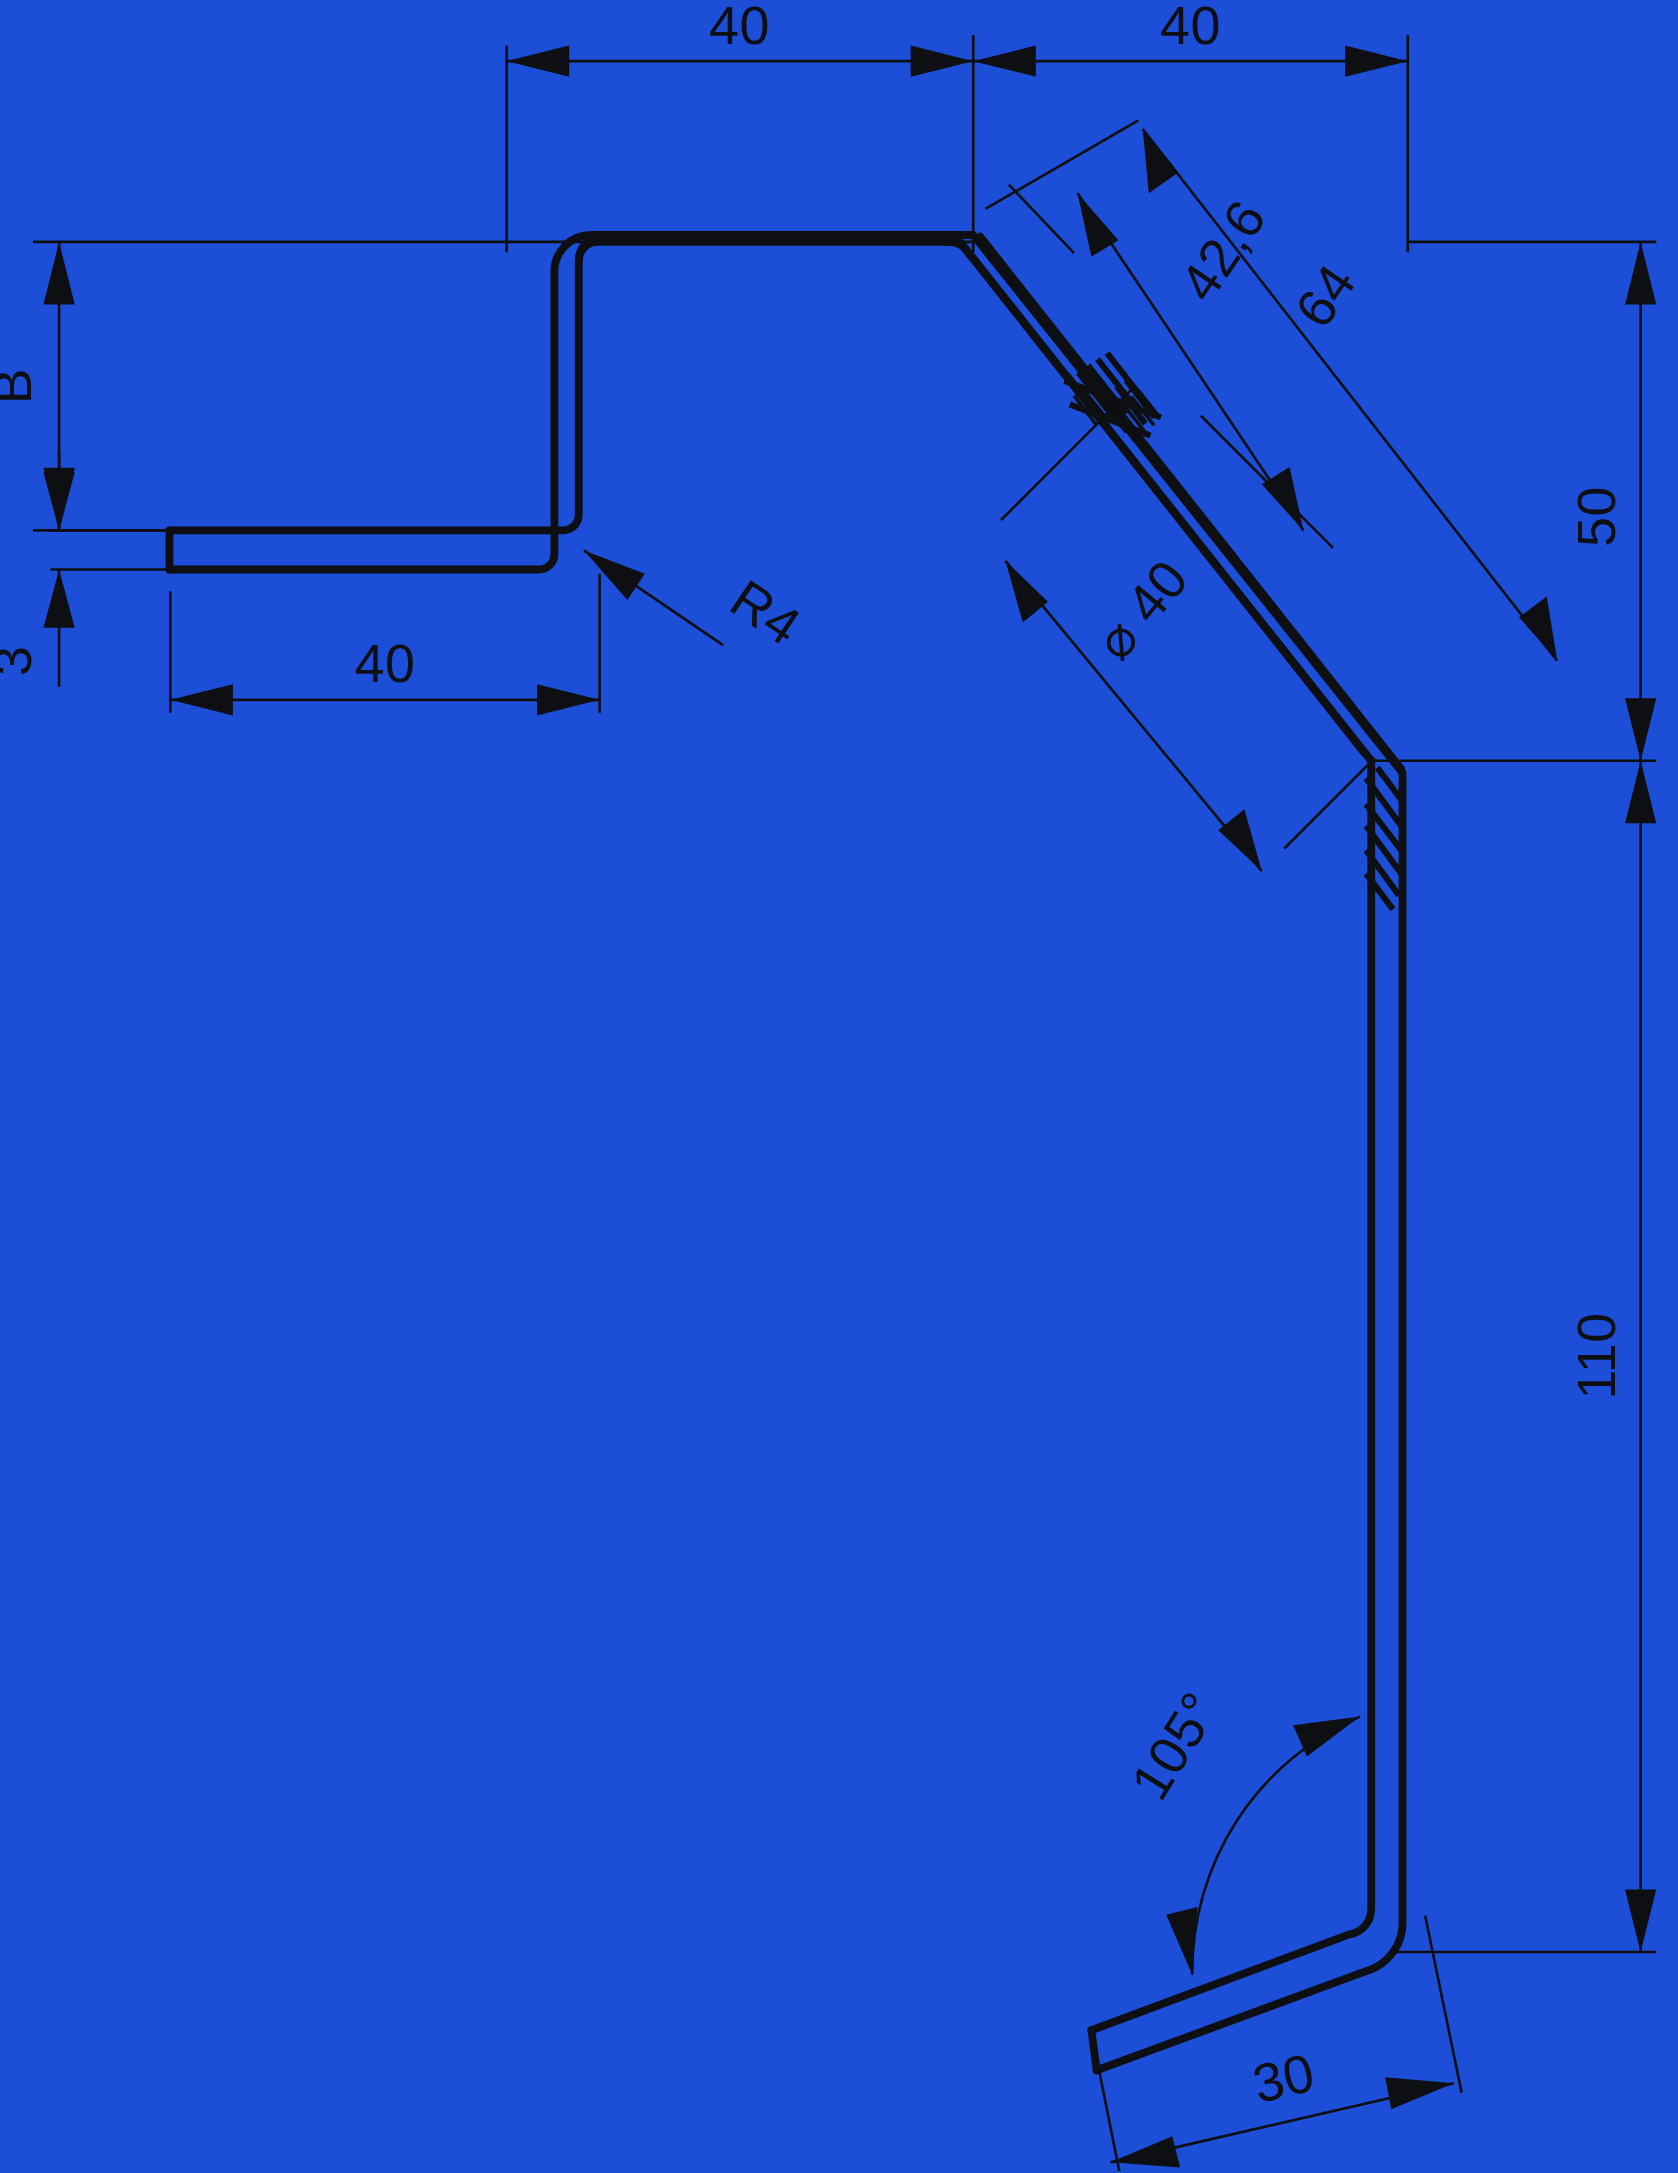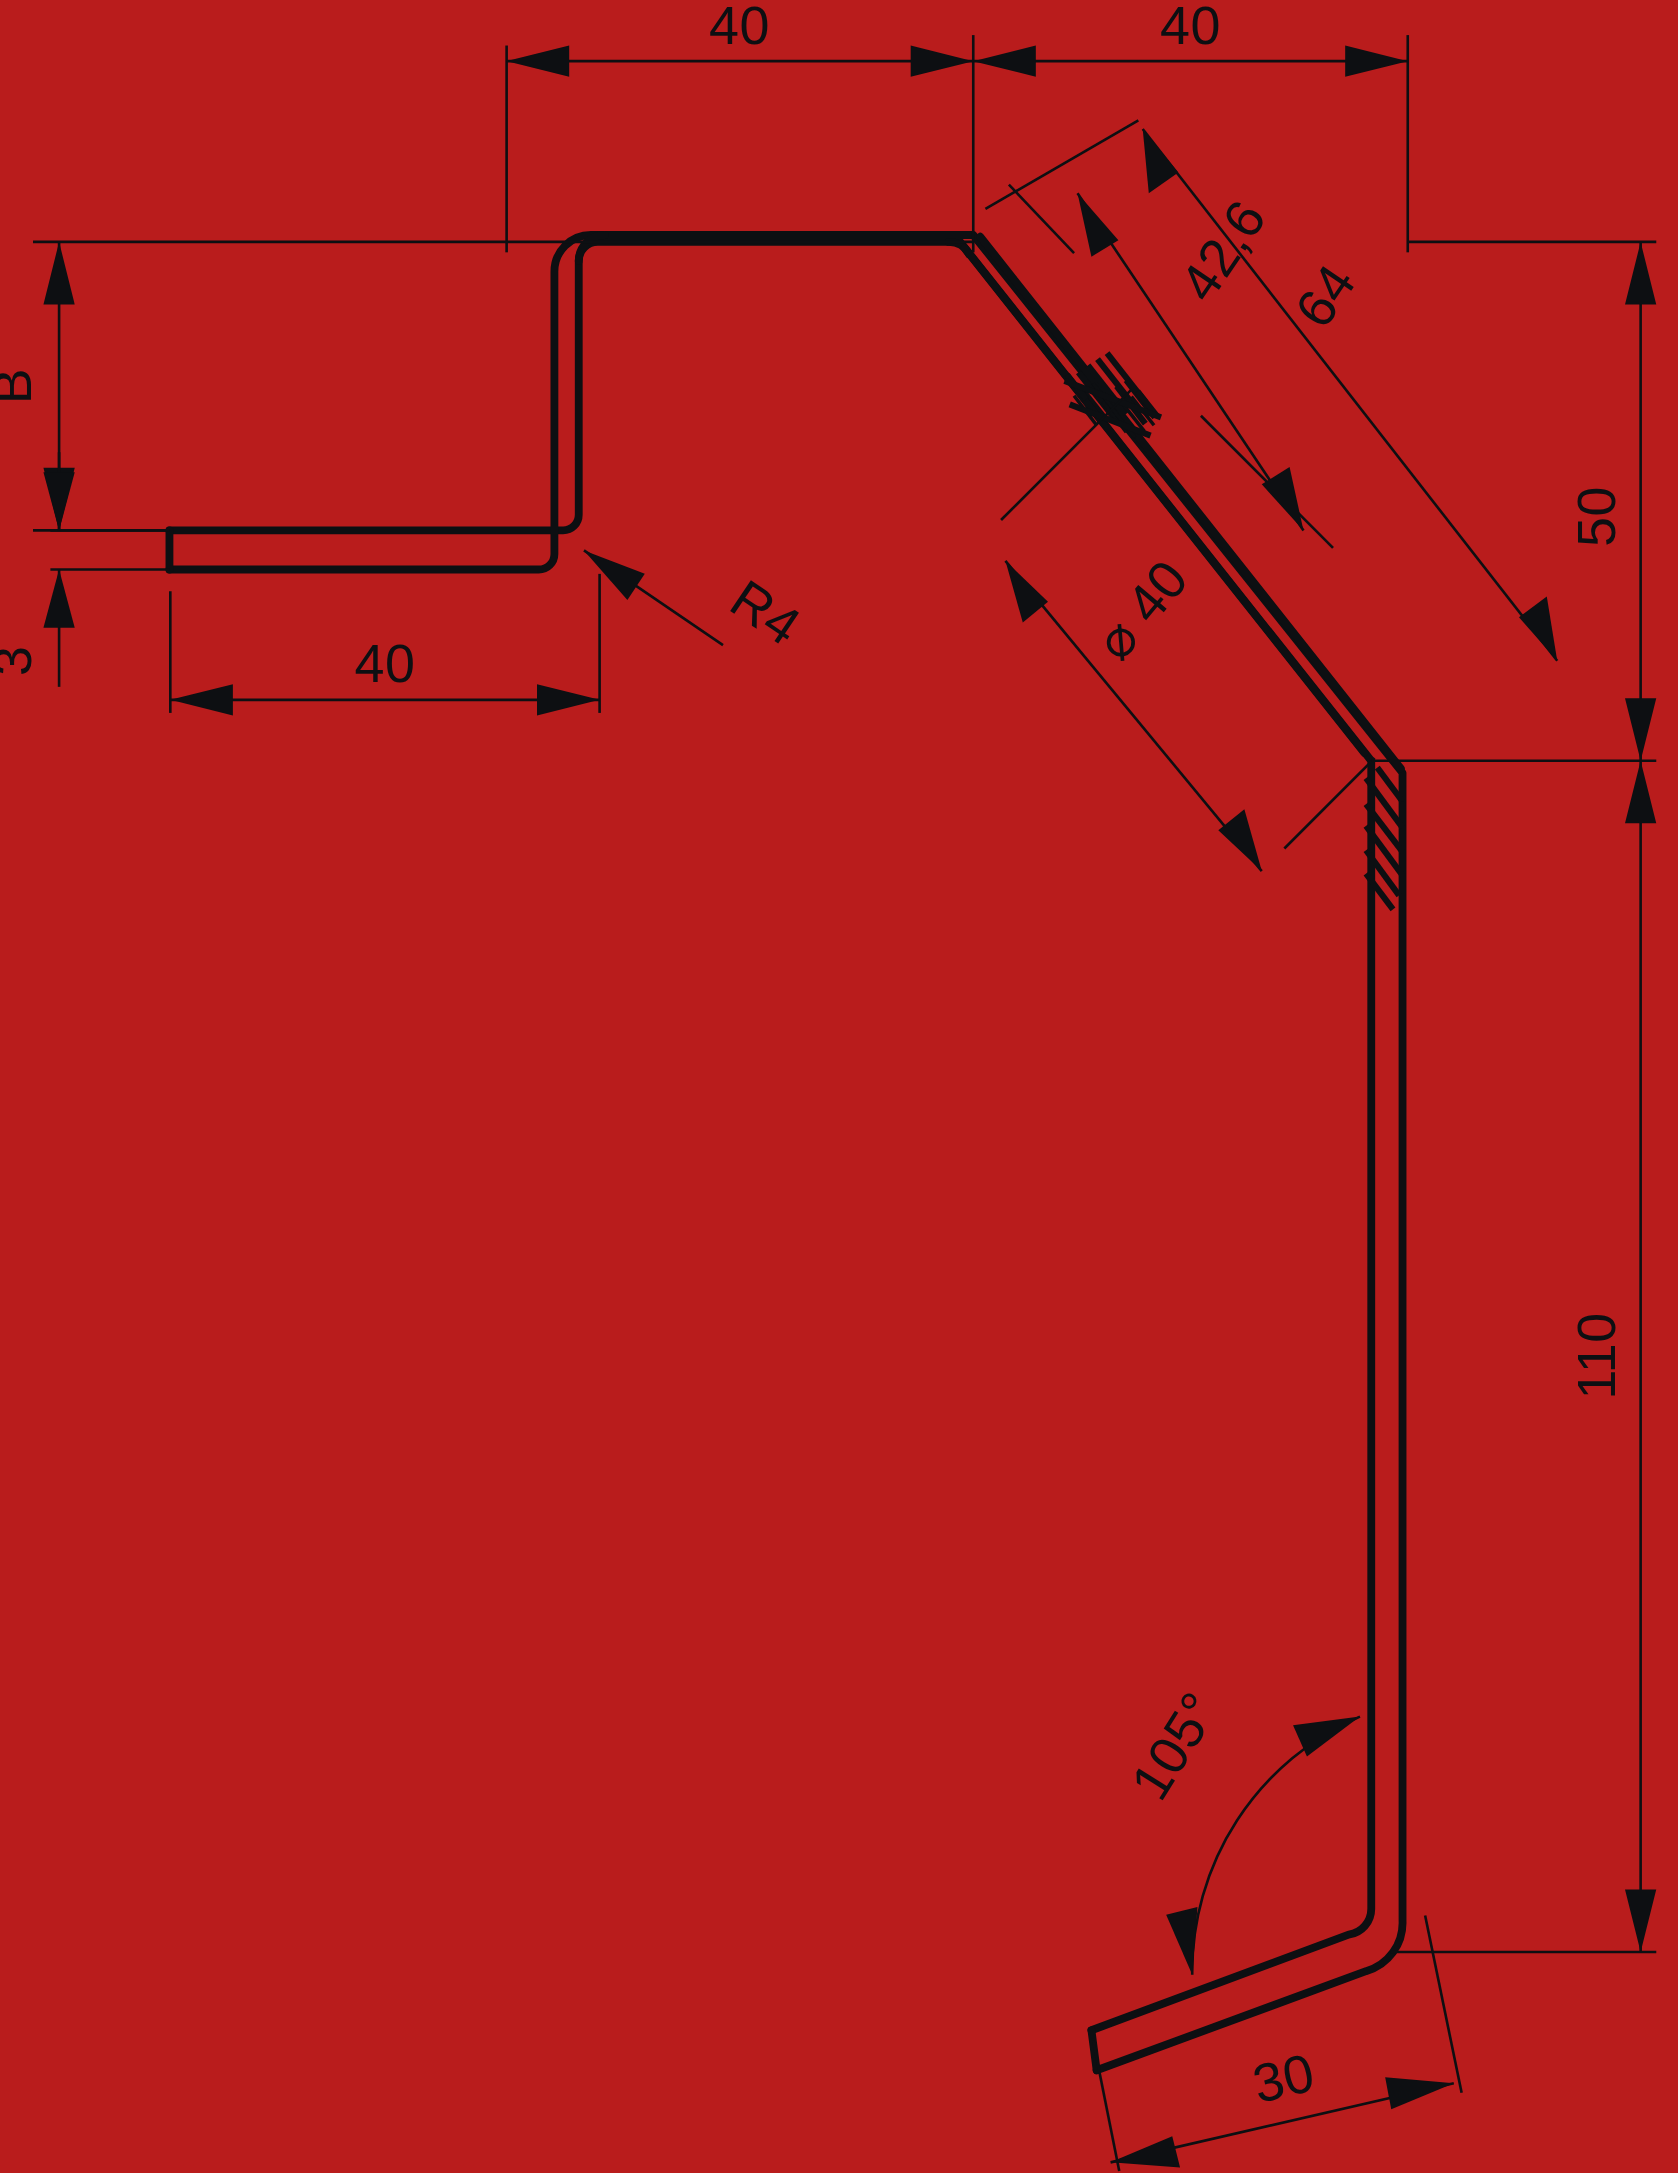--- a/index.html
+++ b/index.html
@@ -4,21 +4,21 @@
 <style>
   html, body {
     margin: 0;
     padding: 0;
     background: #ffffff;
   }
   #drawing-root {
     position: relative;
     width: 1678px;
     height: 2174px;
-    background: #b91c1c;
+    background: #1d4ed8;
     font-family: "Liberation Sans", sans-serif;
   }
   svg.cad {
     display: block;
     width: 1678px;
     height: 2174px;
   }
   .profile-outline {
     fill: none;
     stroke: #0d0f12;

